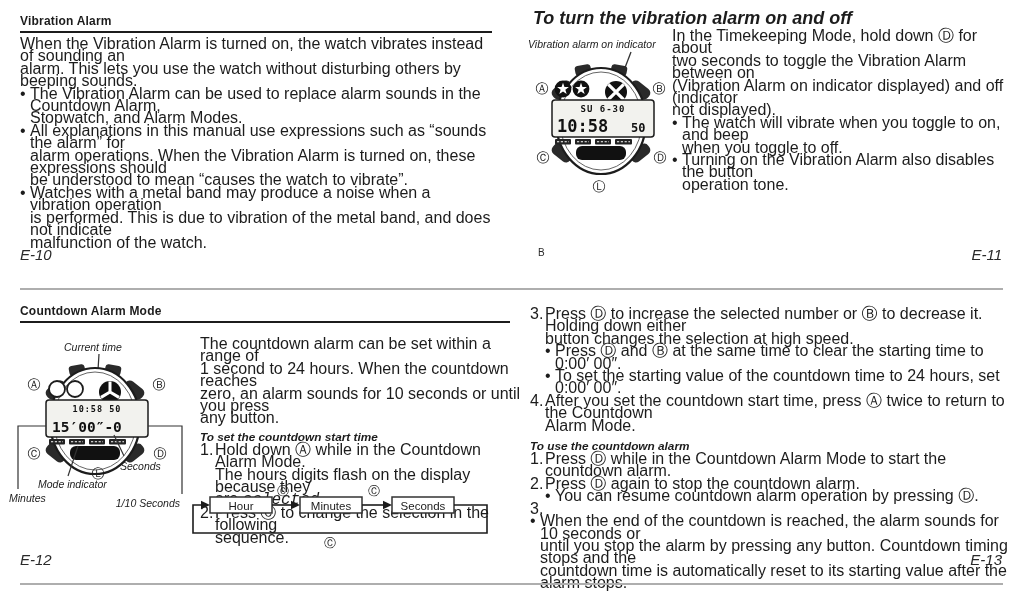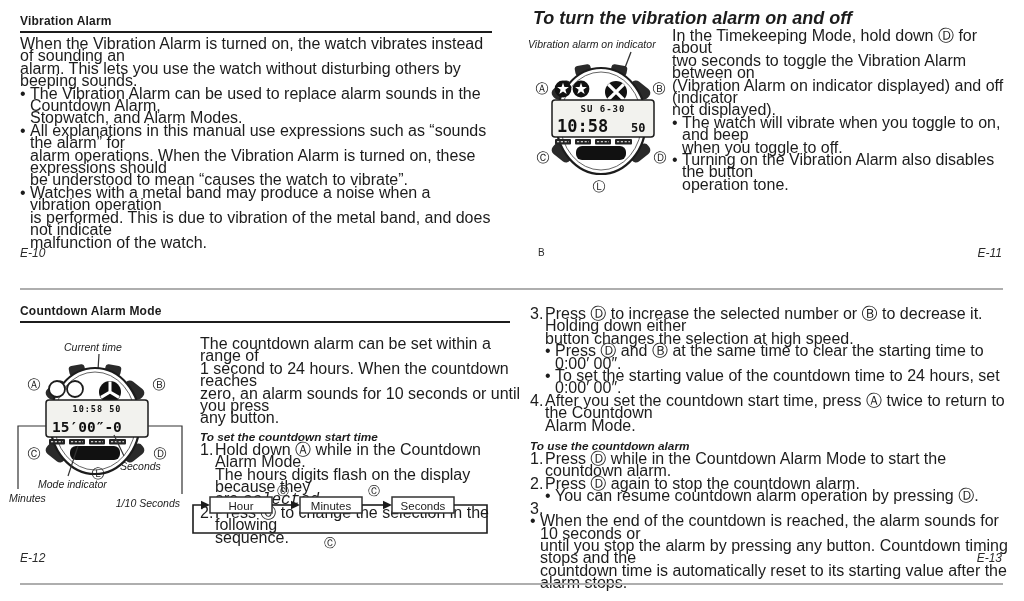--- a/index.html
+++ b/index.html
@@ -6,21 +6,21 @@
   #page{position:relative;width:1024px;height:601px;background:#fff;
         font-family:"Liberation Sans","DejaVu Sans",sans-serif;color:#1c1c1c;overflow:hidden;}
   .sec-title{font-size:12px;font-weight:bold;margin:0;letter-spacing:.2px;}
   .rule{height:2px;background:#1c1c1c;margin:3px 0 5px 0;}
   .body-text{font-size:16px;line-height:12.4px;white-space:pre-line;}
   .subhead{font-size:11.8px;font-weight:bold;font-style:italic;line-height:13px;}
   .item{display:flex;}
   .item .marker{width:10px;flex:none;}
   .item .num{width:15px;flex:none;}
   .em-it{font-style:italic;font-family:Liberation Mono, monospace;}
-  .footer{position:absolute;font-style:italic;font-size:12px;color:#2a2a2a;}
+  .footer{position:absolute;font-style:italic;font-size:15px;color:#2a2a2a;}
   .footer.plain{font-style:normal;font-size:10px;}
   .divider{position:absolute;left:20px;width:983px;height:2px;background:#aeaeae;}
   .tl{position:absolute;left:20px;top:14px;width:472px;}
   .tr{position:absolute;left:533px;top:12px;width:482px;}
   .tr-text{position:absolute;left:139px;top:18px;width:346px;}
   .tr-fig{position:absolute;left:-7px;top:24px;}
   .bl{position:absolute;left:20px;top:304px;width:490px;}
   .bl-text{position:absolute;left:180px;top:34px;width:322px;}
   .bl-fig{position:absolute;left:-12px;top:32px;}
   .bl-flow{position:absolute;left:167px;top:181px;}

